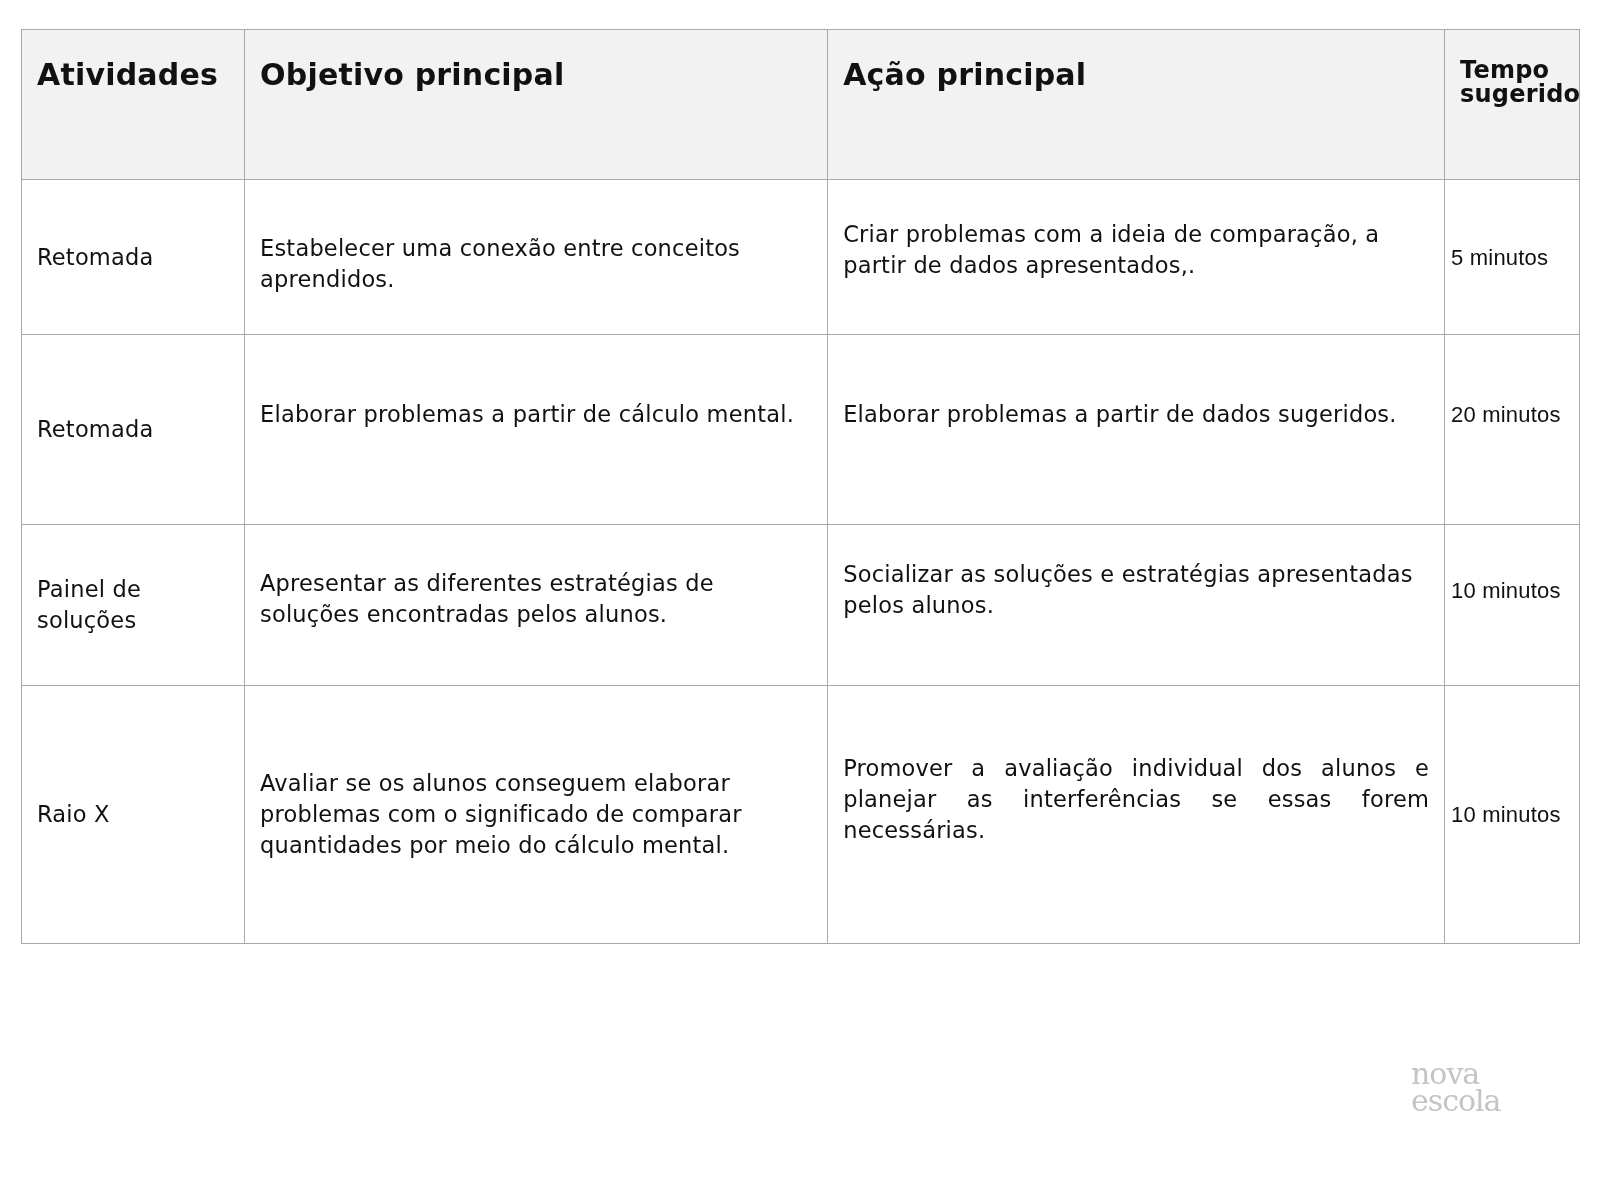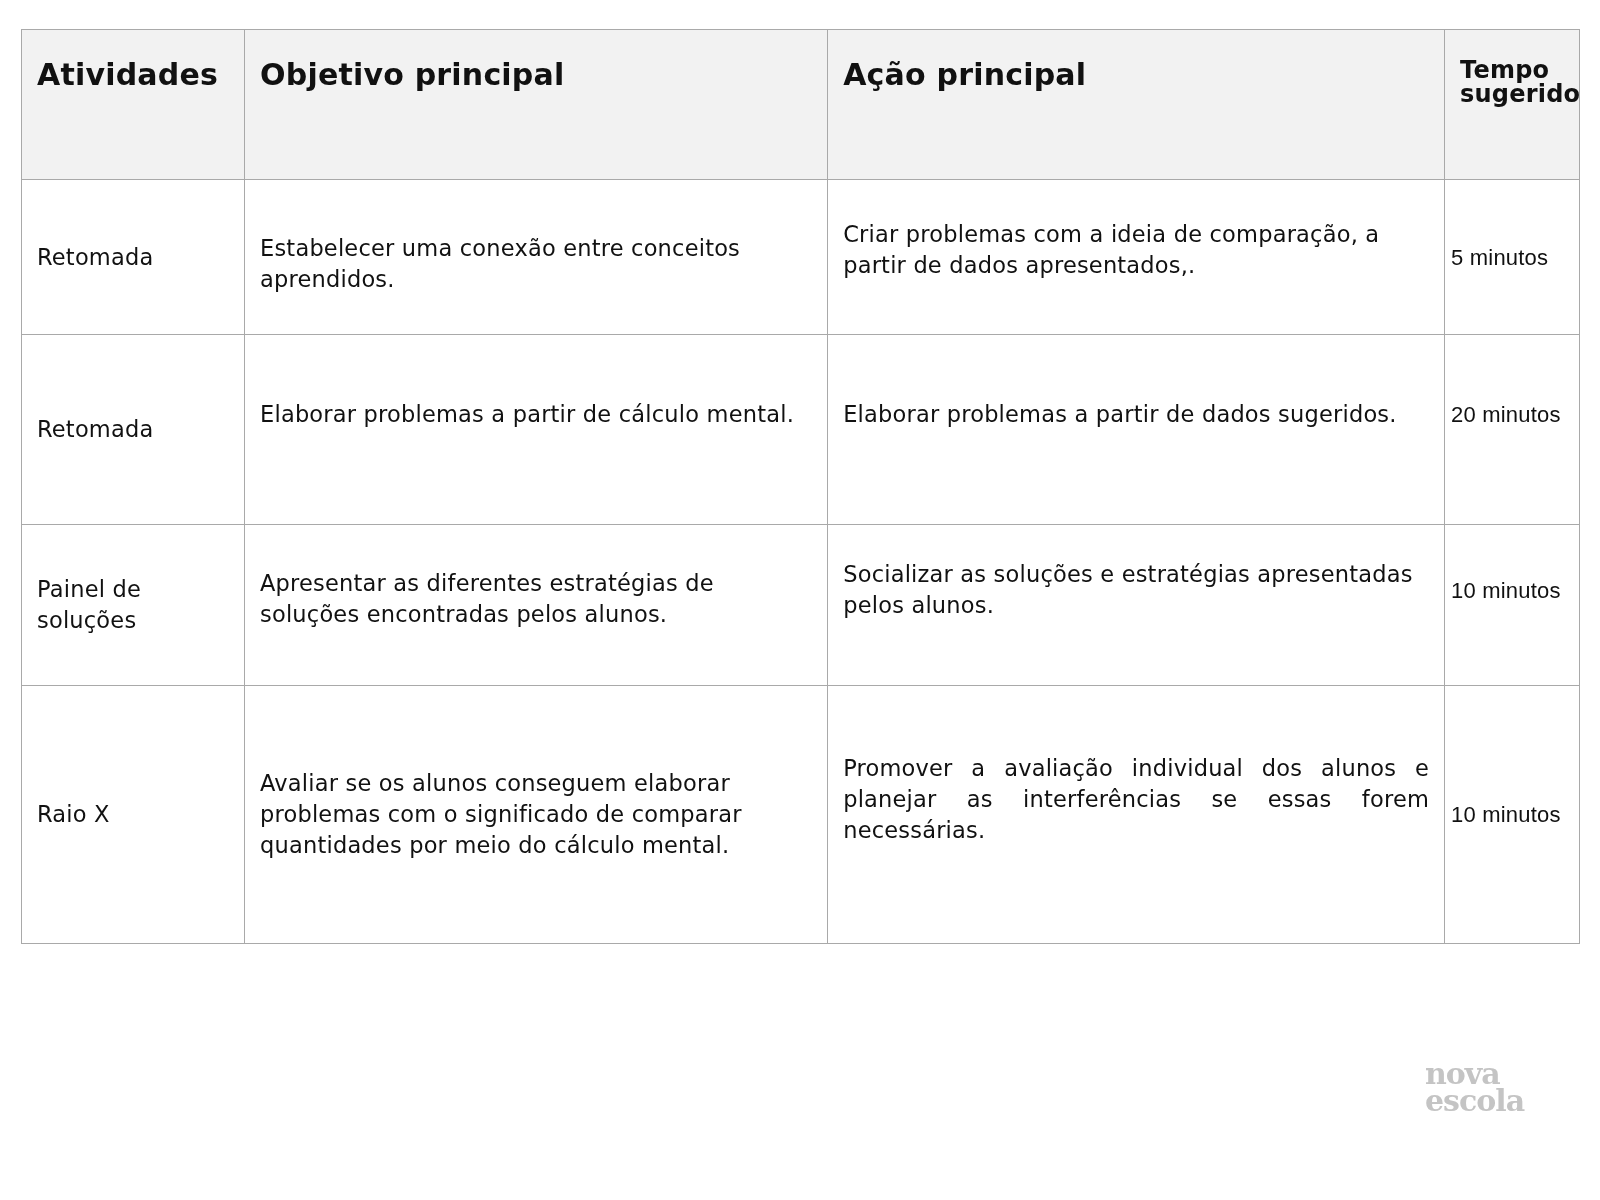--- a/index.html
+++ b/index.html
@@ -11,21 +11,21 @@
                padding: 0 15px; text-align: left; }
   table.plan th { background: #f2f2f2; font-weight: bold; font-size: 30px; height: 121px;
                vertical-align: top; padding-top: 27px; letter-spacing: 0.2px; }
   table.plan th.time-h { font-size: 24px; padding-top: 28px; line-height: 24px; }
   table.plan td { font-size: 22.5px; line-height: 31px; letter-spacing: 0.2px; }
   td.time { text-align: left; font-family: "Liberation Sans", sans-serif;
             font-size: 22px !important; line-height: 31px; padding: 0 6px !important; }
   td.justify { text-align: justify !important; }
   .col1 { width: 205px; } .col2 { width: 536px; } .col3 { width: 567px; } .col4 { width: 124px; }
   .logo { position: absolute; left: 1411px; top: 1060px; font-family: "DejaVu Serif", serif;
-          font-weight: bold; color: #c4c4c4; font-size: 30px; line-height: 27px; letter-spacing: -1px; margin-left: 14px; }
+          font-weight: normal; color: #c4c4c4; font-size: 30px; line-height: 27px; letter-spacing: -1px; }
 </style>
 </head>
 <body>
 
 <table class="plan">
   <colgroup>
     <col class="col1">
       <col class="col2">
       <col class="col3">
       <col class="col4">

